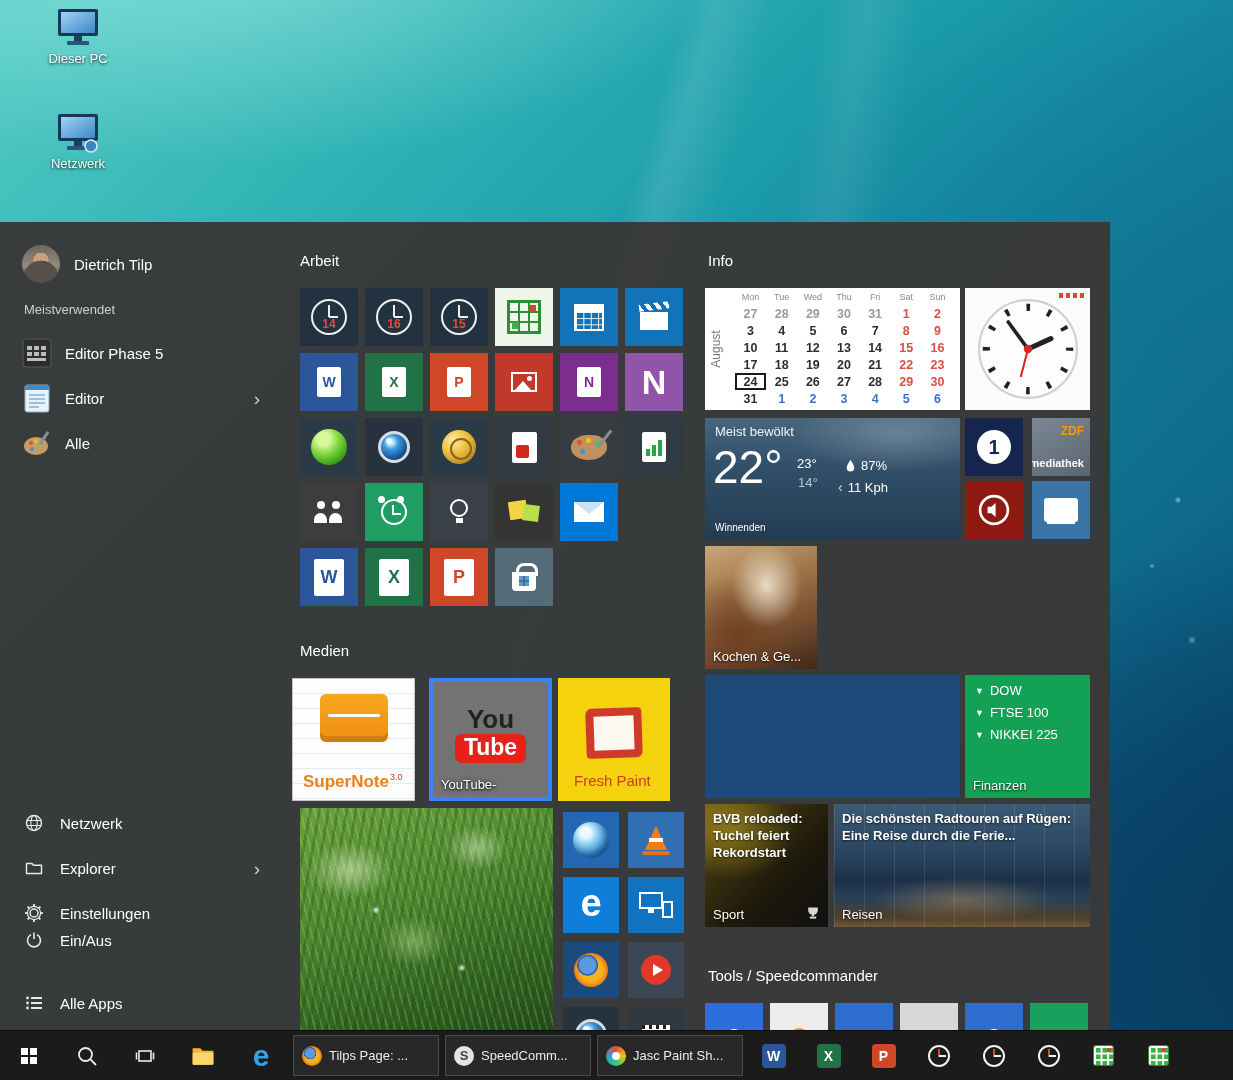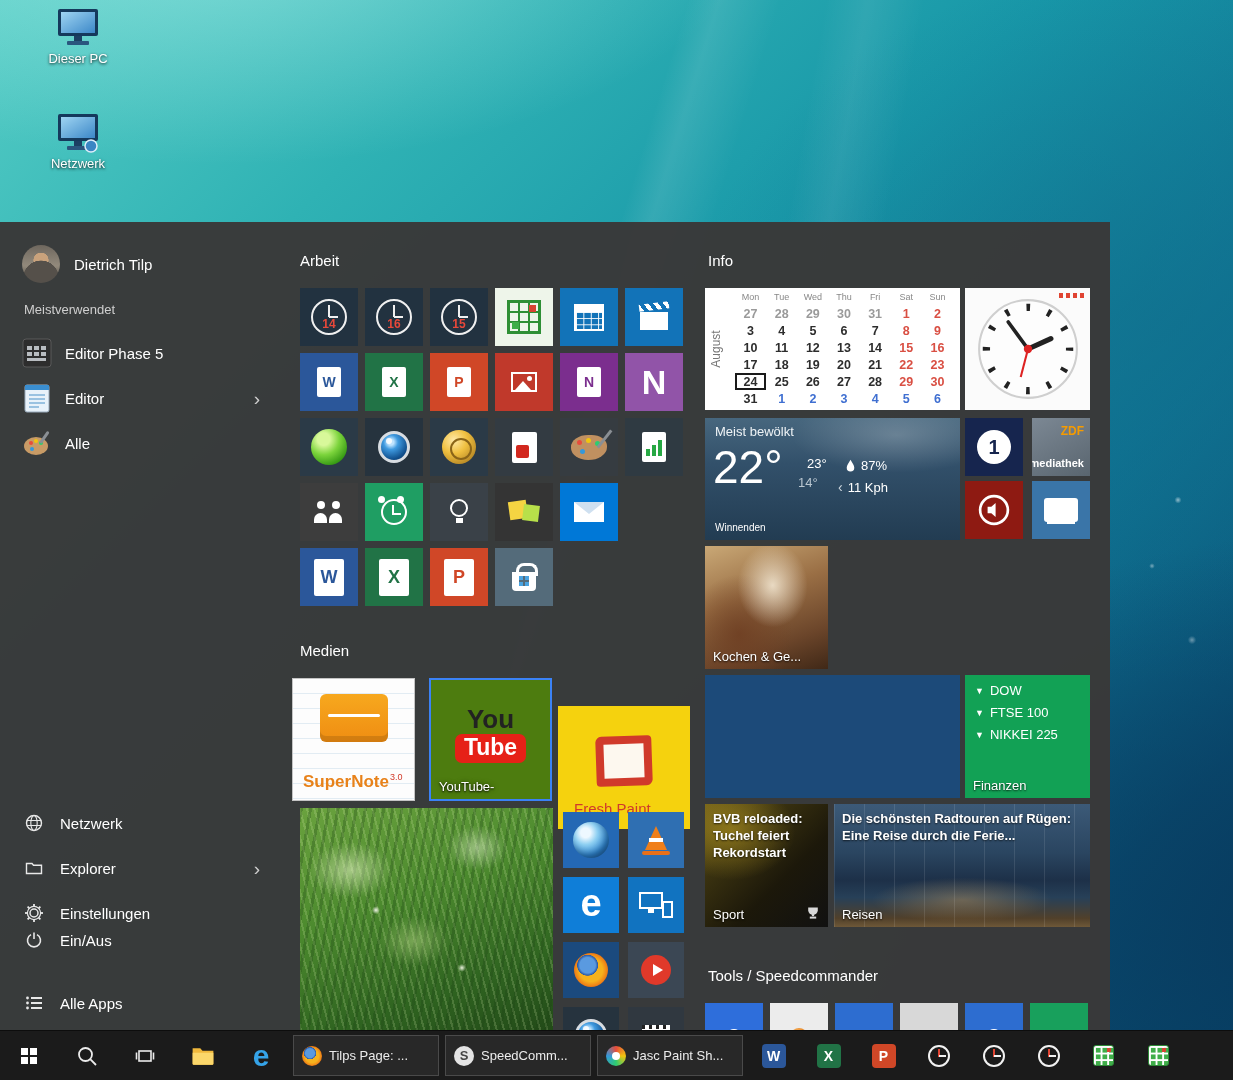--- a/index.html
+++ b/index.html
@@ -94,21 +94,21 @@
 .bag{width:24px;height:19px;background:#fff;border-radius:0 0 4px 4px;position:relative;display:block;margin-top:9px}
 .bag::before{content:"";position:absolute;left:4px;top:-9px;width:16px;height:10px;border:3px solid #fff;border-bottom:none;border-radius:8px 8px 0 0}
 .bag::after{content:"";position:absolute;left:7px;top:4px;width:10px;height:10px;background:linear-gradient(#546b7a,#546b7a) 4px 0/2px 10px no-repeat,linear-gradient(#546b7a,#546b7a) 0 4px/10px 2px no-repeat,#4aa3e0}
 
 .sn-tile{background:#fdfdfd;border:1px solid #c4c4c4;background-image:repeating-linear-gradient(180deg,transparent 0 14px,#e2ecf3 14px 15px)}
 .sn-book{position:absolute;left:50%;top:15px;transform:translateX(-50%);width:68px;height:48px;background:linear-gradient(180deg,#f7a81e,#ef8d12);border-radius:6px;box-shadow:inset 0 -6px 0 rgba(0,0,0,.12)}
 .sn-book::after{content:"";position:absolute;left:8px;right:8px;top:20px;height:3px;background:#fff;border-radius:2px}
 .sn-name{position:absolute;left:10px;bottom:8px;color:#e8821a;font-size:17px}
 .sn-name b{font-weight:700;font-style:normal}
 .sn-ver{font-style:normal;color:#d23b2a;font-size:9px;vertical-align:super;margin-left:1px}
-.yt-tile{background:#4d7c0f;border:2px solid #3b82f6}
+.yt-tile{background:#737373;border:4px solid #3b82f6}
 .yt-logo{display:flex;flex-direction:column;align-items:center;gap:2px;margin-top:-10px}
 .yt-you{color:#222;font-size:26px;font-weight:700;font-style:normal;line-height:1}
 .yt-tube{background:#e62117;color:#fff;font-size:23px;font-weight:700;font-style:normal;padding:1px 9px 3px;border-radius:7px;line-height:1.1}
 .yt-label{text-shadow:0 1px 2px rgba(0,0,0,.9),0 0 5px rgba(0,0,0,.55)}
 .fp-tile{background:#f5d20e}
 .fp-frame{width:56px;height:50px;border:8px solid #d03a2b;background:#fdf8ef;transform:rotate(-2deg);border-radius:6px 4px 6px 4px;margin-top:-14px;display:block}
 .fp-label{position:absolute;left:16px;bottom:12px;color:#d03a2b;font-size:15px}
 .photo-tile{background:
  radial-gradient(60px 40px at 20% 28%, rgba(232,246,200,.55), transparent 70%),
  radial-gradient(44px 32px at 70% 18%, rgba(240,250,220,.45), transparent 70%),
@@ -139,21 +139,21 @@
 .ch{font-size:9px;color:#888;text-align:center}
 .cal-grid{position:absolute;left:30px;top:17px;right:7px;bottom:3px;display:grid;grid-template-columns:repeat(7,1fr);grid-template-rows:repeat(6,1fr)}
 .cd{font-size:12.5px;display:flex;align-items:center;justify-content:center;color:#2d2d2d;font-weight:600}
 .cd.we{color:#d94f43}.cd.out{color:#9a9a9a}.cd.next{color:#3f6fd1}
 .cd.today{box-shadow:inset 0 0 0 2px #1a1a1a;font-weight:700}
 .clock-tile{background:#fbfbfb;position:relative}
 .clock-lcd{position:absolute;right:5px;top:5px;width:26px;height:5px;background:repeating-linear-gradient(90deg,#e04432 0 4px,transparent 4px 7px)}
 .weather-tile{background:radial-gradient(150px 54px at 75% 14%, rgba(255,255,255,.22), transparent 70%),linear-gradient(180deg,#47677e 0%,#32506a 38%,#223c52 100%)}
 .w-cond{position:absolute;left:10px;top:6px;font-size:13px;color:#eef3f6}
 .w-temp{position:absolute;left:8px;top:22px;font-size:46px;font-weight:300;color:#fff}
-.w-high{position:absolute;left:102px;top:38px;font-size:13px;color:#fff}
+.w-high{position:absolute;left:92px;top:38px;font-size:13px;color:#fff}
 .w-low{position:absolute;left:93px;top:57px;font-size:13px;color:#b9c6d0}
 .w-hum{position:absolute;left:140px;top:40px;display:flex;align-items:center;gap:5px;font-size:13px;color:#fff}
 .w-wind{position:absolute;left:133px;top:61px;display:flex;align-items:center;gap:5px;font-size:13px;color:#fff}
 .w-chev{color:#cfd8df;font-size:14px}
 .w-loc{position:absolute;left:10px;bottom:7px;font-size:10px;color:#fff}
 .ard-tile{background:#16254e}
 .ard-c{width:34px;height:34px;border-radius:50%;background:#fff;display:flex;align-items:center;justify-content:center;color:#16254e;font-weight:700;font-size:20px;font-style:normal}
 .zdf-tile{background:linear-gradient(150deg,#7c8894,#59656f)}
 .zdf-brand{position:absolute;right:6px;top:6px;color:#f59b00;font-weight:700;font-size:12px}
 .zdf-label{position:absolute;right:6px;bottom:7px;color:#fff;font-size:11px;font-weight:700}
@@ -474,21 +474,21 @@
       <span class="sn-book"></span>
       <span class="sn-name"><b>SuperNote</b><i class="sn-ver">3.0</i></span>
     </div>
     <div class="tile yt-tile" style="left:429px;top:456px;width:123px;height:123px">
       <span class="yt-logo">
         <b class="yt-you">You</b>
         <b class="yt-tube">Tube</b>
       </span>
       <span class="tile-label yt-label">YouTube-</span>
     </div>
-    <div class="tile fp-tile" style="left:558px;top:484px;width:132px;height:123px">
+    <div class="tile fp-tile" style="left:558px;top:456px;width:112px;height:123px">
       <span class="fp-frame"></span>
       <span class="fp-label">Fresh Paint</span>
     </div>
     <div class="tile photo-tile" style="left:300px;top:586px;width:253px;height:222px"></div>
 
     <div class="tile" style="left:563px;top:590px;width:56px;height:56px;background:#2468b4">
       <span class="globe"></span>
     </div>
     <div class="tile" style="left:628px;top:590px;width:56px;height:56px;background:#2f6fb2">
       <span class="vlc-ico">
@@ -617,21 +617,21 @@
     <div class="tile spk-tile" style="left:965px;top:259px">
       <svg width="32" height="32" viewBox="0 0 30 30">
         <circle cx="15" cy="15" r="13" fill="none" stroke="#fff" stroke-width="2.5"></circle>
         <path d="M9 12h3.5l4-3.5v13l-4-3.5H9z" fill="#fff"></path>
       </svg>
     </div>
     <div class="tile tv-tile" style="left:1032px;top:259px">
       <span class="tvscr"></span>
     </div>
 
-    <div class="tile kochen-tile" style="left:705px;top:324px;width:123px;height:123px">
+    <div class="tile kochen-tile" style="left:705px;top:324px;width:112px;height:123px">
       <span class="tile-label">Kochen &amp; Ge...</span>
     </div>
 
     <div class="tile blank-blue" style="left:705px;top:453px;width:255px;height:123px"></div>
     <div class="tile fin-tile" style="left:965px;top:453px;width:125px;height:123px">
       <div class="fin-rows">
 
           <div class="fin-row">
             <span class="fin-ar">▼</span>
             <span class="fin-name">DOW</span>

